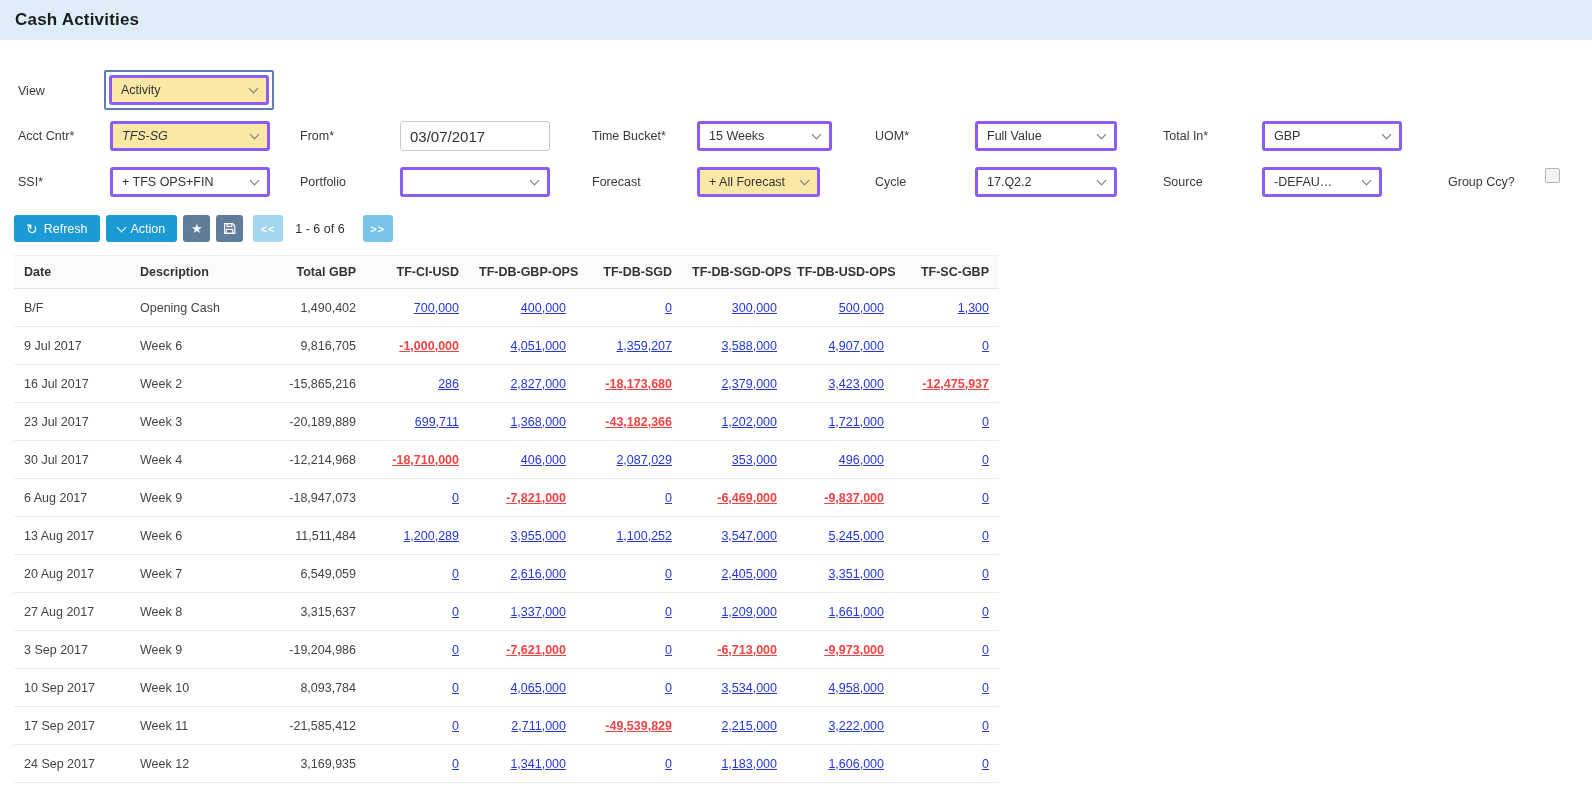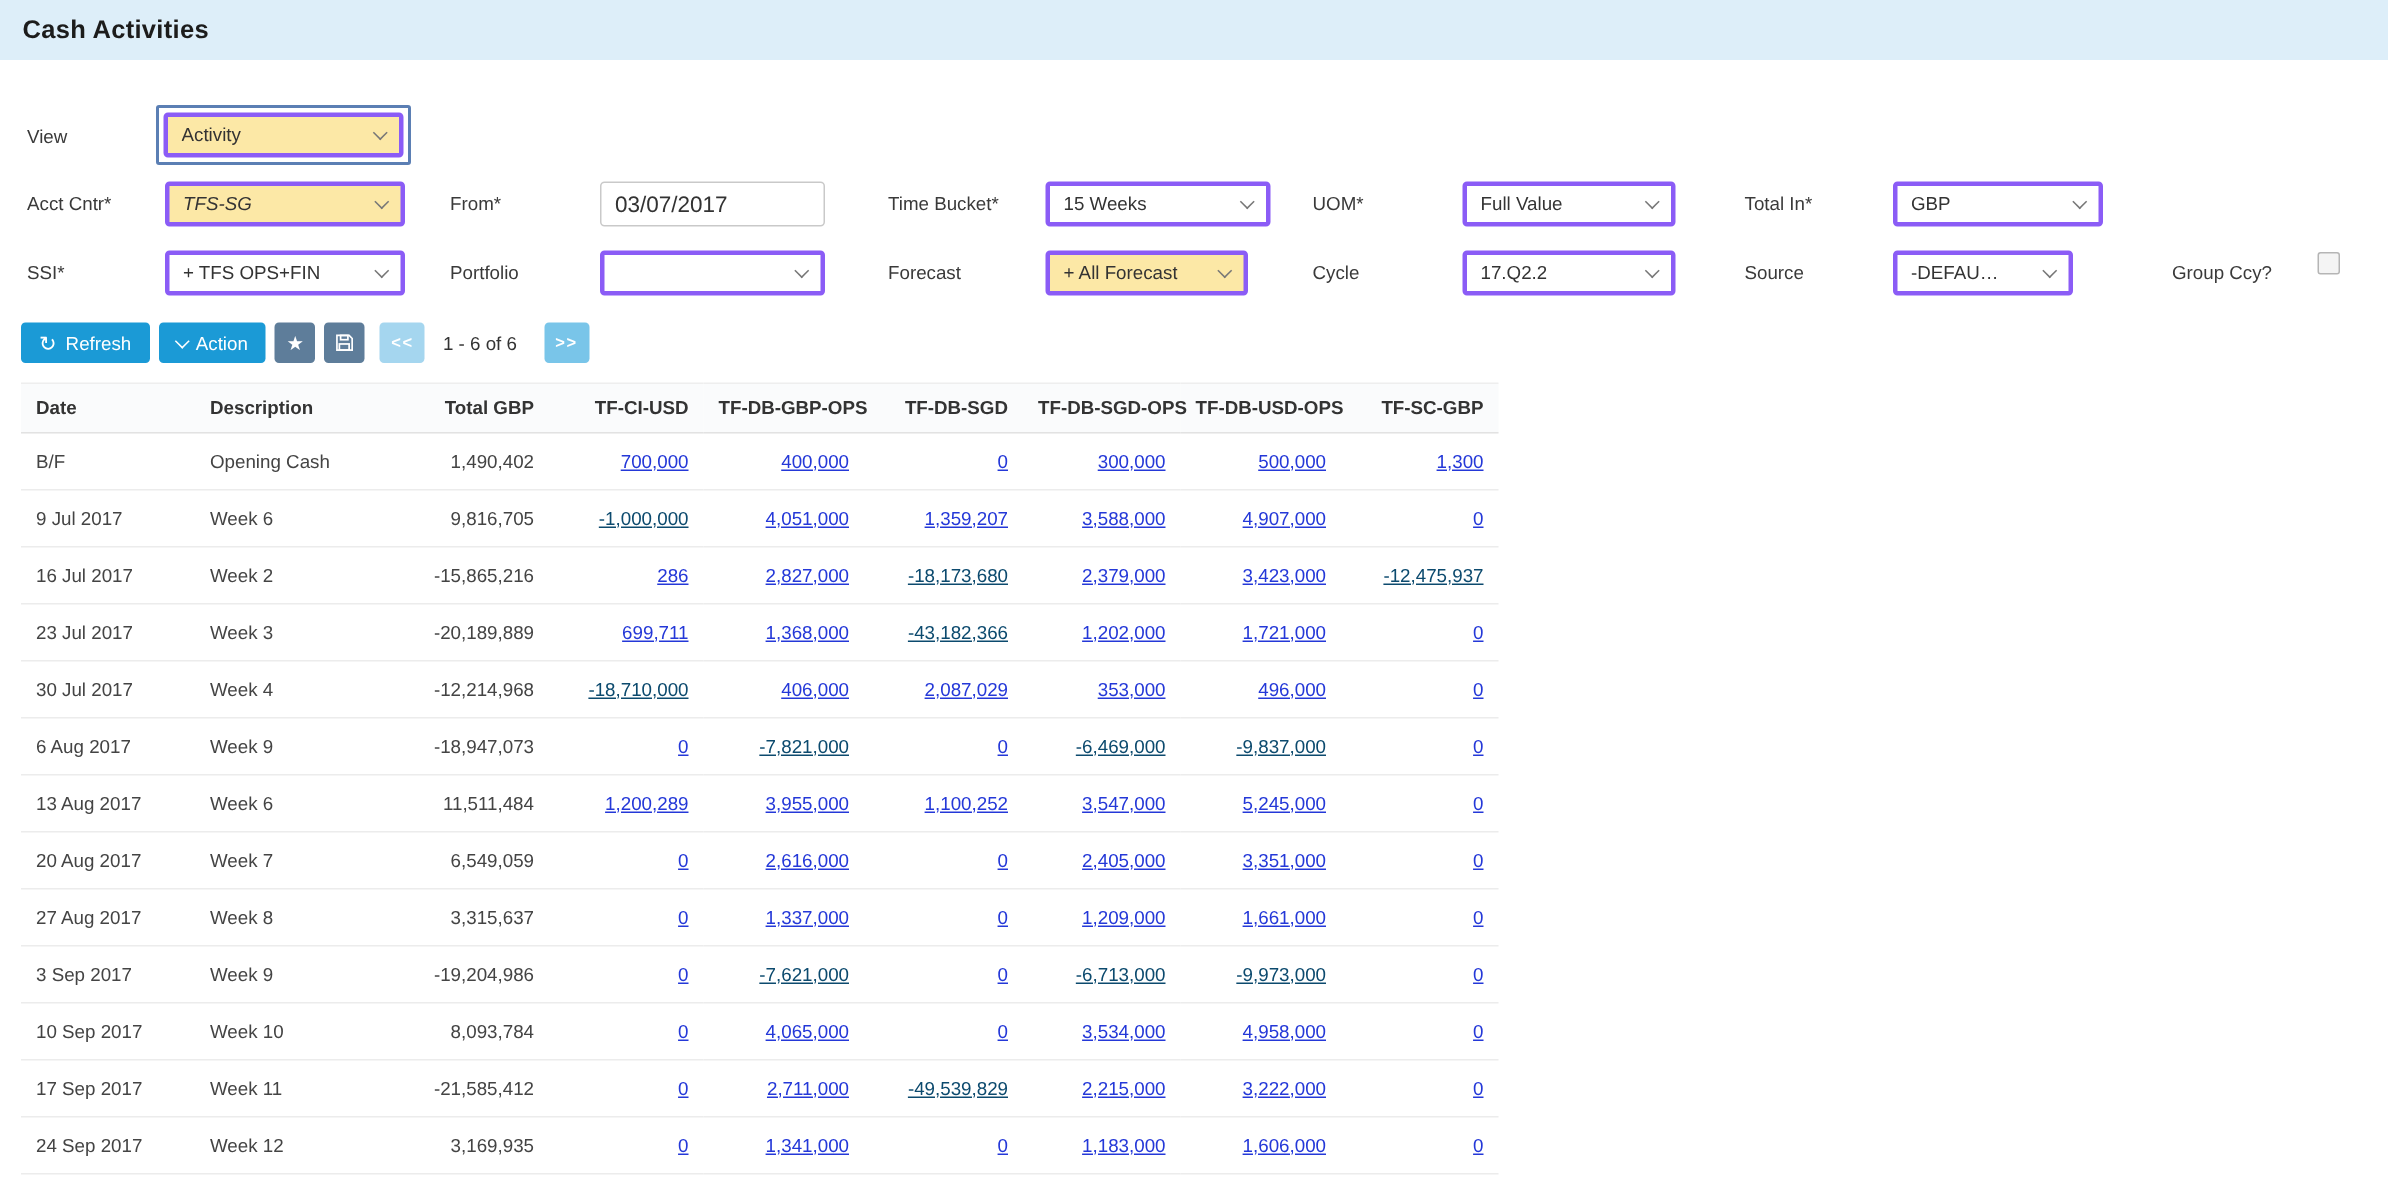--- a/index.html
+++ b/index.html
@@ -86,21 +86,21 @@
   .grid td {
     height: 38px; font-size: 12.5px; color: #444;
     border-bottom: 1px solid #ececec; padding: 0 10px; white-space: nowrap;
   }
   .c-left { text-align: left; }
   .c-right { text-align: right; }
   .pos { color: #2438d8; }
   .neg { color: #e01e1e; }
   a.cell-link { text-decoration: underline; }
   a.cell-link.pos { color: #2438d8; }
-  a.cell-link.neg { color: #0c4a6e; }
+  a.cell-link.neg { color: #ef4444; font-weight: bold; }
 </style>
 </head>
 <body>
 
 <div id="app">
 
   <div class="page-header">
     <h1>Cash Activities</h1>
   </div>
 
@@ -115,21 +115,21 @@
   <div class="lbl" style="left:18px; top:121px;">Acct Cntr*</div>
   <div class="ctrl yellow" style="left:110px; top:121px; width:160px;font-style:italic;">
     <span class="val">TFS-SG</span>
     <span class="chev"></span>
   </div>
 
   <div class="lbl" style="left:300px; top:121px;">From*</div>
   <input class="textinput" style="left: 400px; top: 121px;" value="03/07/2017">
 
   <div class="lbl" style="left:592px; top:121px;">Time Bucket*</div>
-  <div class="ctrl" style="left:697px; top:121px; width:150px;">
+  <div class="ctrl" style="left:697px; top:121px; width:135px;">
     <span class="val">15 Weeks</span>
     <span class="chev"></span>
   </div>
 
   <div class="lbl" style="left:875px; top:121px;">UOM*</div>
   <div class="ctrl" style="left:975px; top:121px; width:142px;">
     <span class="val">Full Value</span>
     <span class="chev"></span>
   </div>
 
@@ -145,21 +145,21 @@
     <span class="chev"></span>
   </div>
 
   <div class="lbl" style="left:300px; top:167px;">Portfolio</div>
   <div class="ctrl" style="left:400px; top:167px; width:150px;">
     <span class="val"></span>
     <span class="chev"></span>
   </div>
 
   <div class="lbl" style="left:592px; top:167px;">Forecast</div>
-  <div class="ctrl yellow" style="left:697px; top:167px; width:135px;">
+  <div class="ctrl yellow" style="left:697px; top:167px; width:123px;">
     <span class="val">+ All Forecast</span>
     <span class="chev"></span>
   </div>
 
   <div class="lbl" style="left:875px; top:167px;">Cycle</div>
   <div class="ctrl" style="left:975px; top:167px; width:142px;">
     <span class="val">17.Q2.2</span>
     <span class="chev"></span>
   </div>
 

